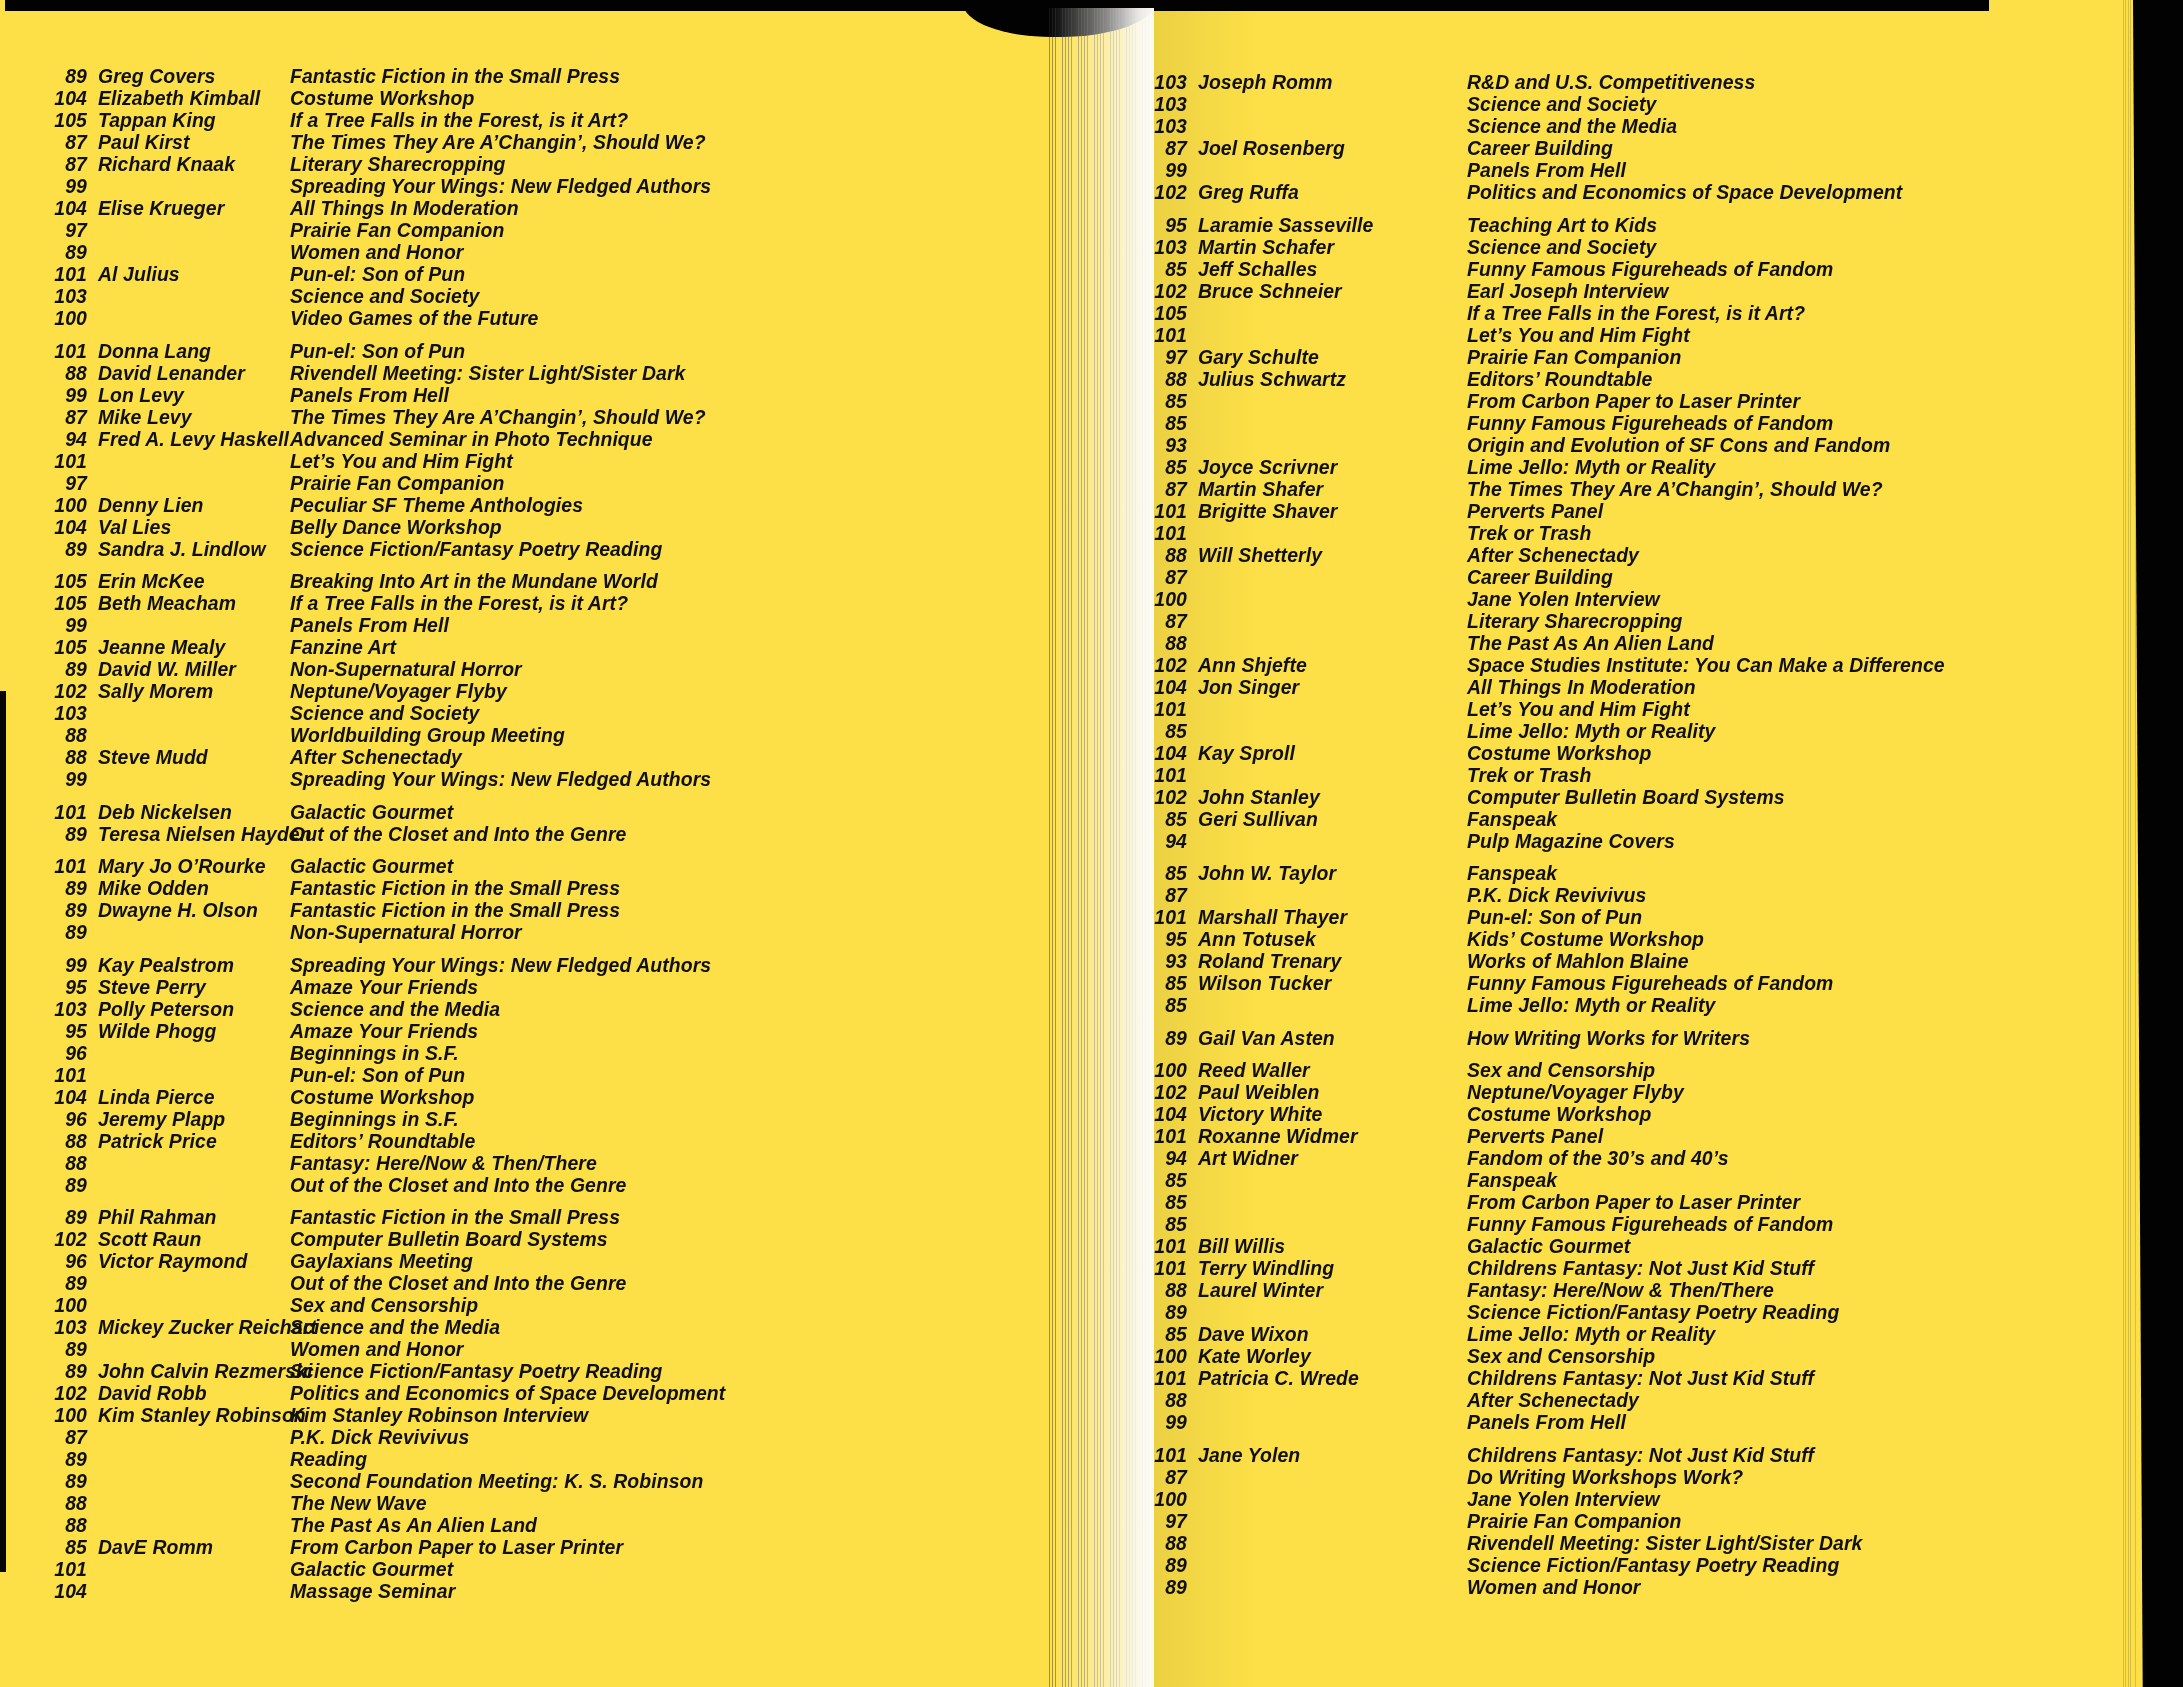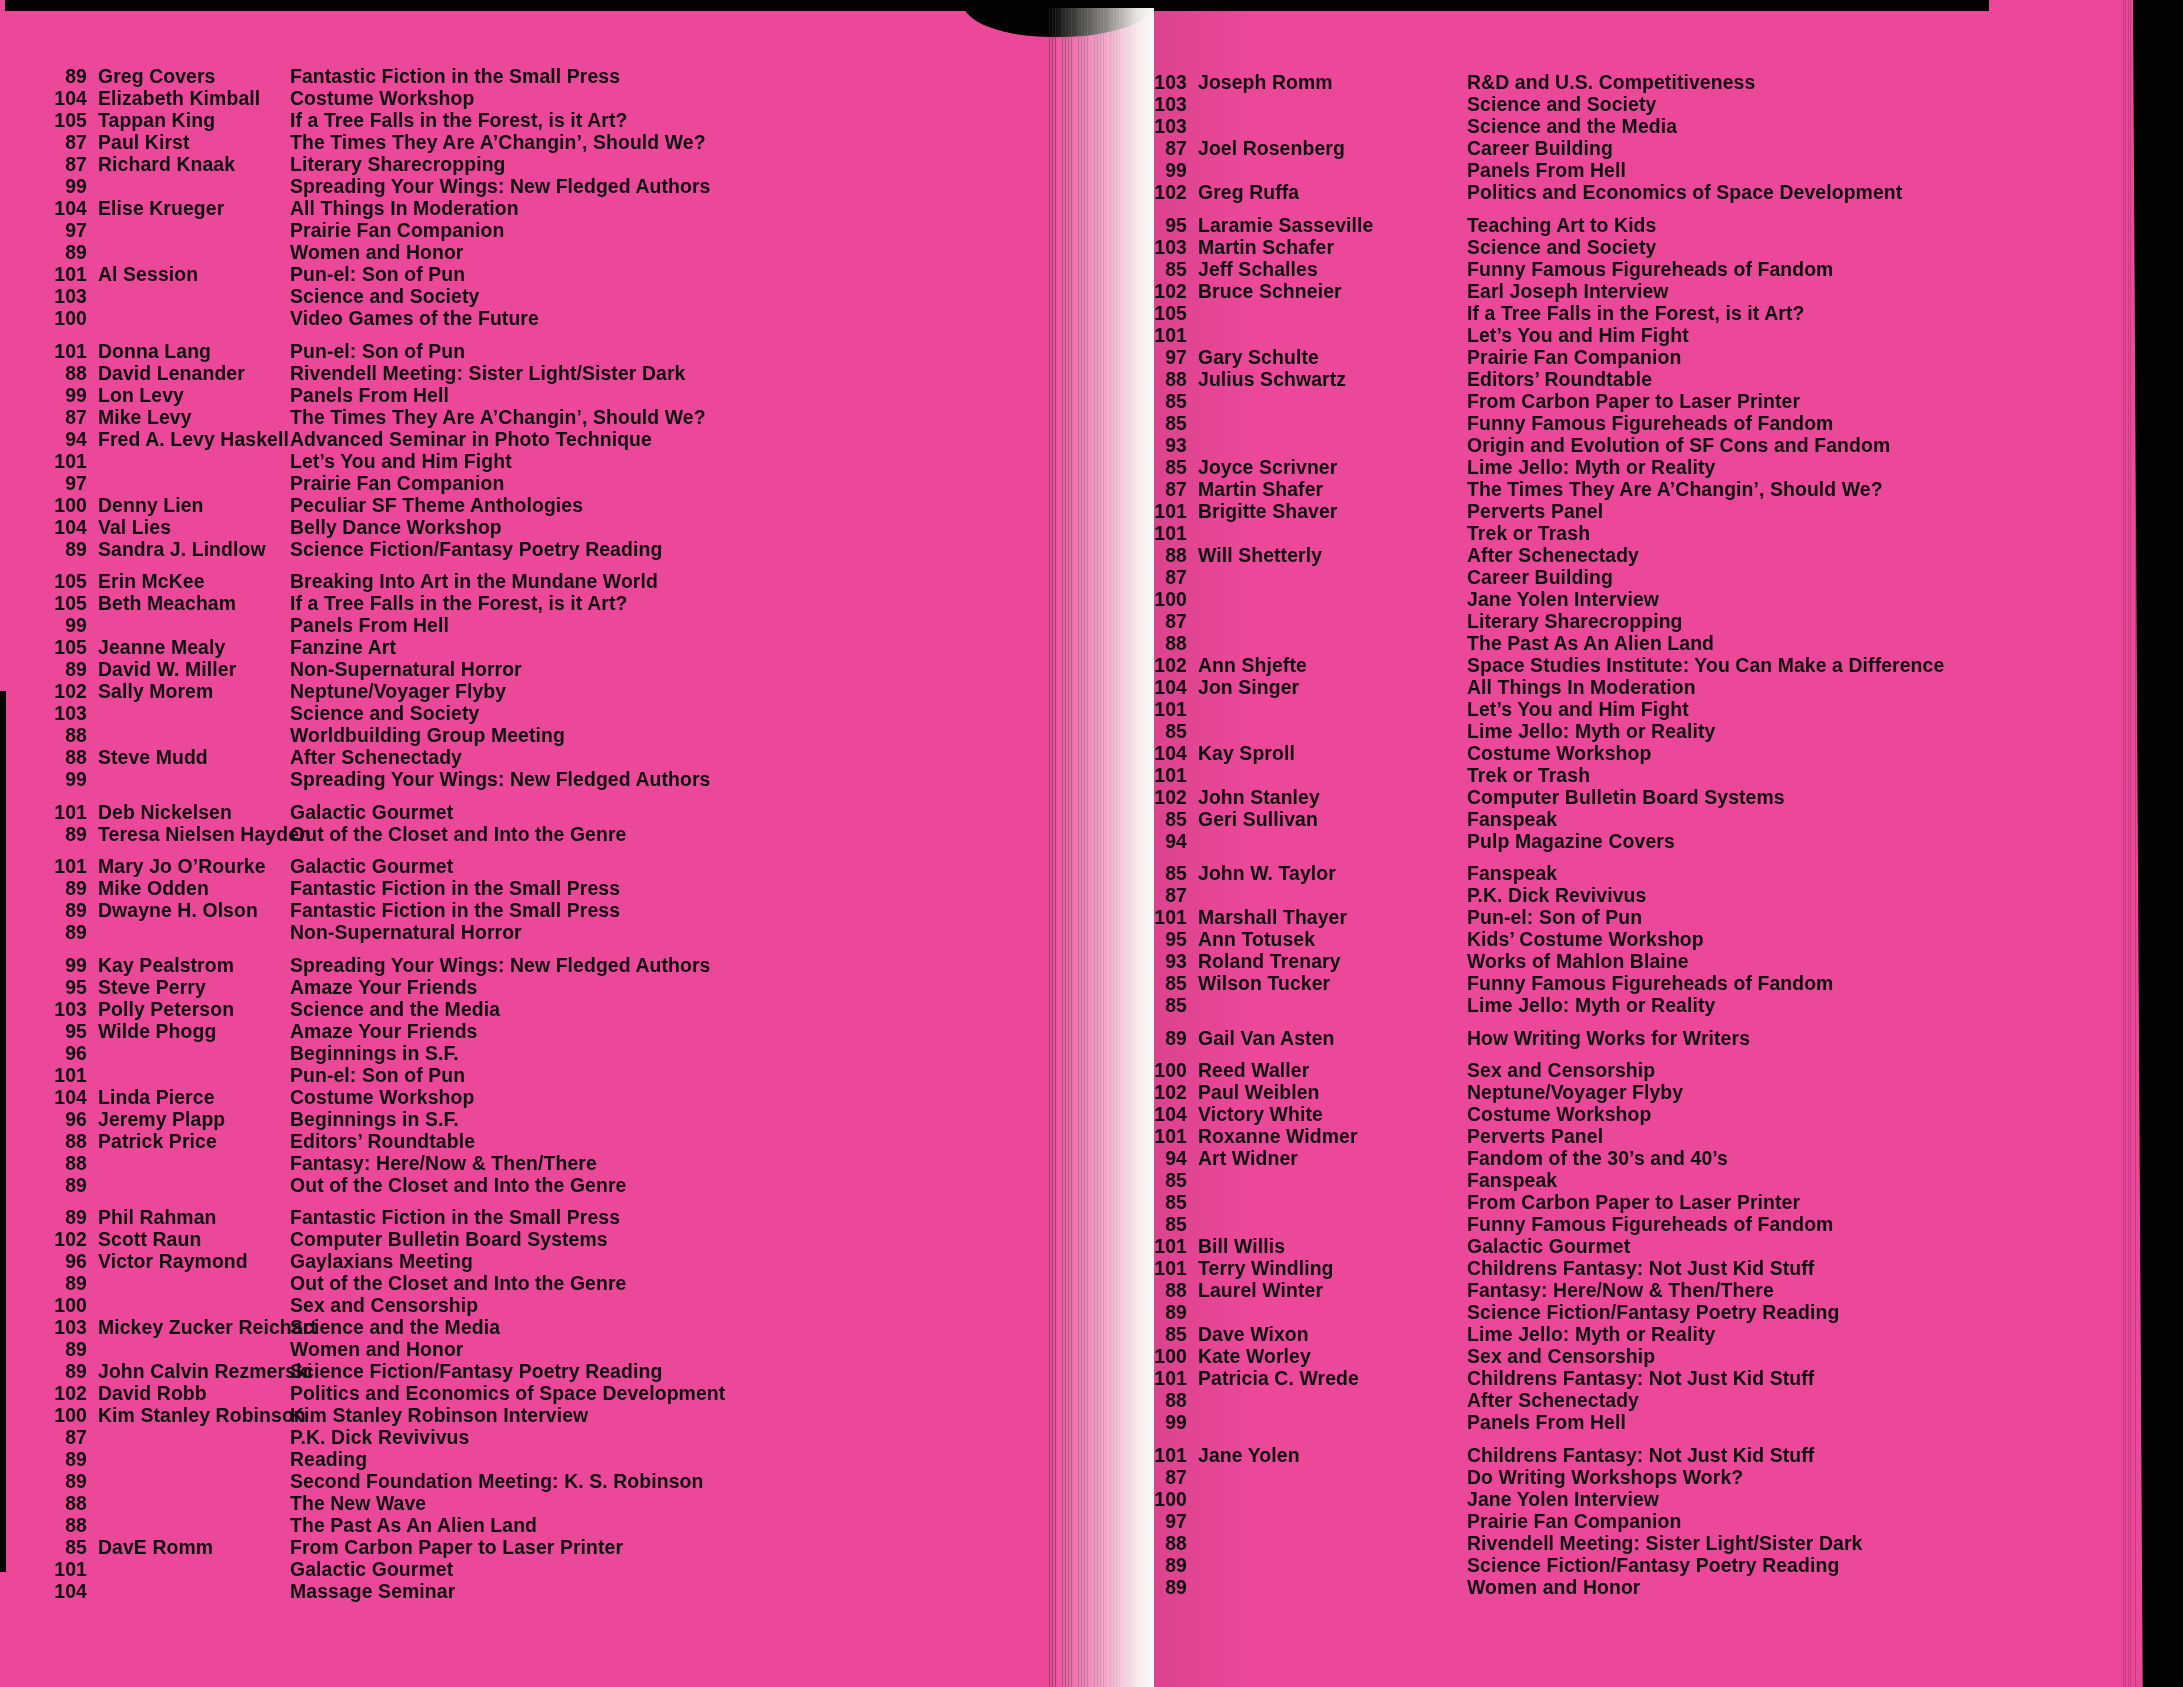--- a/index.html
+++ b/index.html
@@ -3,21 +3,21 @@
 <meta charset="utf-8">
 <title>Program Book Participant Index — pages 108–109</title>
 <style>
   html, body { margin: 0; padding: 0; }
   body {
     width: 2183px; height: 1687px;
     position: relative; overflow: hidden;
     background: #ffffff;
     font-family: "Liberation Sans", sans-serif;
   }
-  .spread { position: absolute; inset: 0; background: #ec4899; }
+  .spread { position: absolute; inset: 0; background: #fde047; font-style: italic; }
 
   
   .page { position: absolute; z-index: 1; }
   .page-left  { left: 48px;   top: 65px; width: 978px; }
   .page-right { left: 1130px; top: 71px; width: 1002px; }
 
   .entries {
     font-family: "Liberation Sans", sans-serif;
     font-weight: 700;
     font-size: 19.4px;
@@ -128,21 +128,21 @@
     <span class="name"></span>
     <span class="event">Prairie Fan Companion</span>
   </div>
           <div class="row">
     <span class="num">89</span>
     <span class="name"></span>
     <span class="event">Women and Honor</span>
   </div>
           <div class="row">
     <span class="num">101</span>
-    <span class="name">Al Session</span>
+    <span class="name">Al Julius</span>
     <span class="event">Pun-el: Son of Pun</span>
   </div>
           <div class="row">
     <span class="num">103</span>
     <span class="name"></span>
     <span class="event">Science and Society</span>
   </div>
           <div class="row">
     <span class="num">100</span>
     <span class="name"></span>

